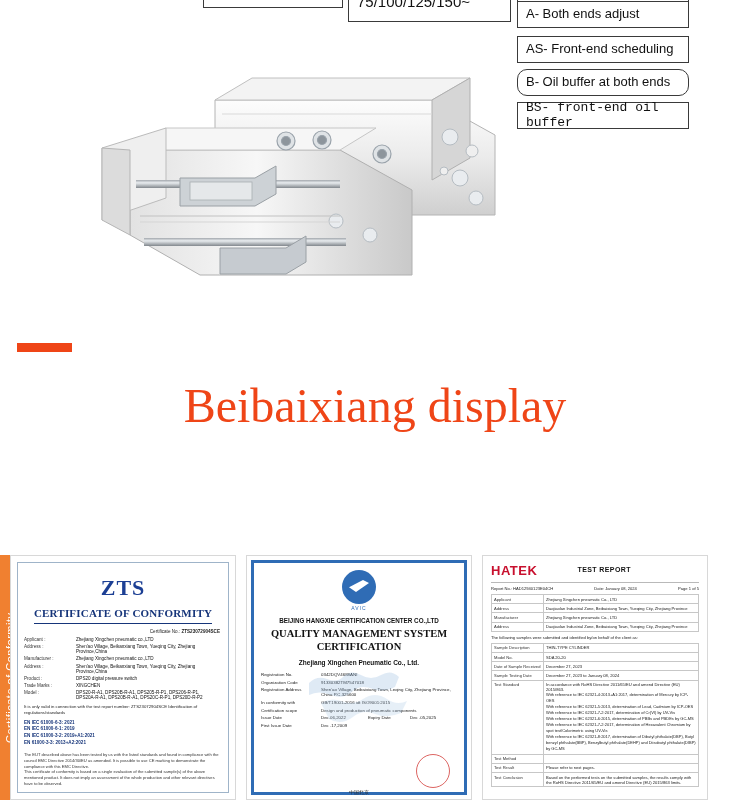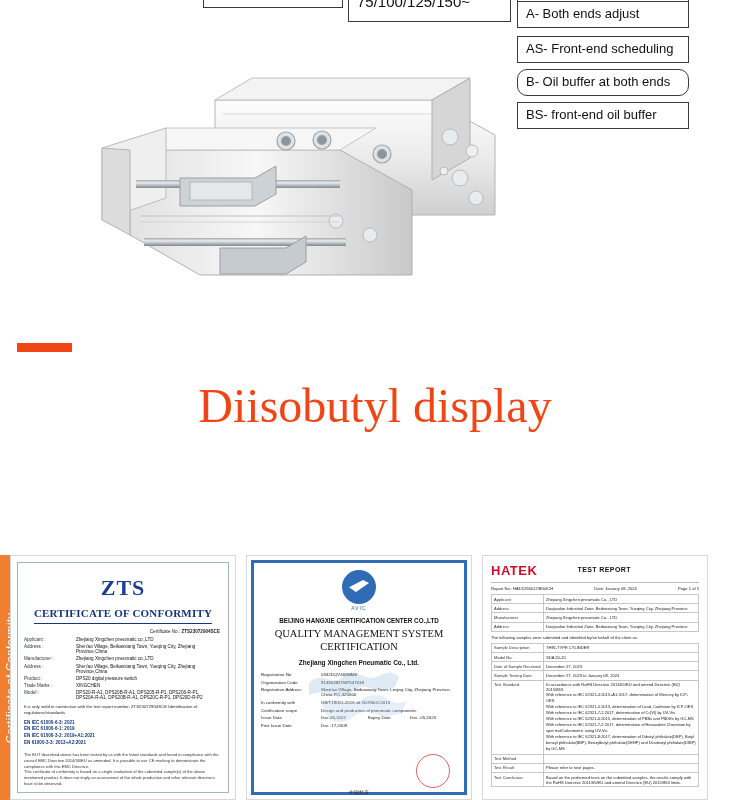--- a/index.html
+++ b/index.html
@@ -21,21 +21,21 @@
   .spec-box.small-box { padding:0 6px; }
 
   .box-a { left:203px; top:-14px; width:140px; height:22px; }
   .box-b { left:348px; top:-18px; width:163px; height:40px; font-size:15px; }
   .box-c { left:517px; top:-18px; width:172px; height:40px; }
 
   .opt-box { left:517px; width:172px; height:27px; }
   .opt1 { top:1px; }
   .opt2 { top:36px; }
   .opt3 { top:69px;border-radius:10px; }
-  .opt4 { top:102px; }
+  .opt4 { top:102px;font-family:Liberation Mono, monospace; }
 
   
   .cyl-wrap { position:absolute; left:40px; top:30px; width:470px; height:260px; }
 
   .cyl-svg { display:block; }
 
   
   .orange-rule {
     position:absolute; left:17px; top:343px; width:55px; height:9px; background:#ef4517;
   }
@@ -94,21 +94,21 @@
     background:#2f6cb5; position:relative;
   }
   .c2-logo-mark:after {
     content:""; position:absolute; left:7px; top:10px; width:20px; height:12px;
     background:#ffffff; clip-path:polygon(0 60%, 70% 0, 100% 25%, 35% 100%);
   }
   .c2-logo-txt { font-size:5px; color:#2f6cb5; margin-top:1px; letter-spacing:1px; }
   .c2-h1 { text-align:center; font-size:6.3px; color:#111; margin-top:6px; font-weight:bold; }
   .c2-h2 {
     text-align:center; font-family:"Liberation Serif", serif; font-size:10.5px;
-    color:#111; font-weight:normal; line-height:1.25; margin-top:3px;
+    color:#111; font-weight:bold; line-height:1.25; margin-top:3px;
   }
   .c2-co { text-align:center; font-size:6.5px; color:#111; font-weight:bold; margin-top:6px; }
   .c2-rows { font-size:4.4px; color:#222; margin-top:6px; }
   .c2-row { display:flex; margin-bottom:2.6px; }
   .c2-row .k { width:60px; flex:0 0 60px; }
   .c2-row .v { flex:1; }
   .c2-watermark {
     position:absolute; left:50%; top:58%; transform:translate(-50%,-50%);
     width:120px; height:70px; opacity:0.28;
   }
@@ -224,21 +224,21 @@
       </g>
 
       <line x1="100" y1="186" x2="300" y2="186" stroke="#c2c2c2" stroke-width="1.2"></line>
       <line x1="100" y1="192" x2="300" y2="192" stroke="#d5d5d5" stroke-width="1"></line>
       <line x1="182" y1="84" x2="392" y2="84" stroke="#d9d9d9" stroke-width="1"></line>
     </svg>
   </div>
 </div>
 
 <div class="orange-rule"></div>
-<div class="cert-title">Diisobutyl display</div>
+<div class="cert-title">Beibaixiang display</div>
 
 <div class="certs">
 
   <div class="side-tab">Certificate of Conformity</div>
 
   <div class="cert cert1">
     <div class="c1-inner">
       <div class="c1-logo">
         <div class="zts">ZTS</div>
       </div>

